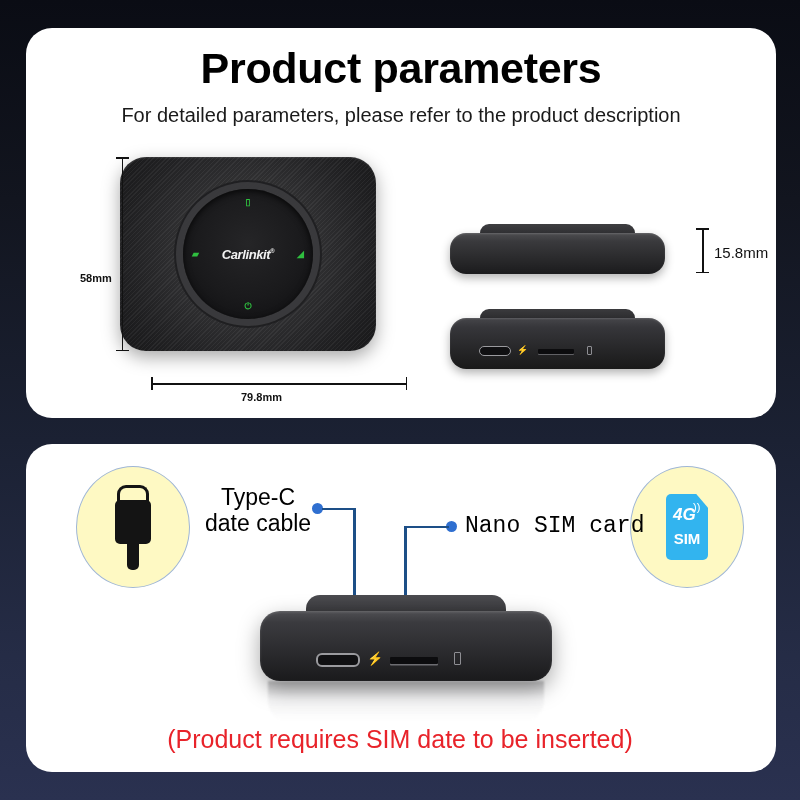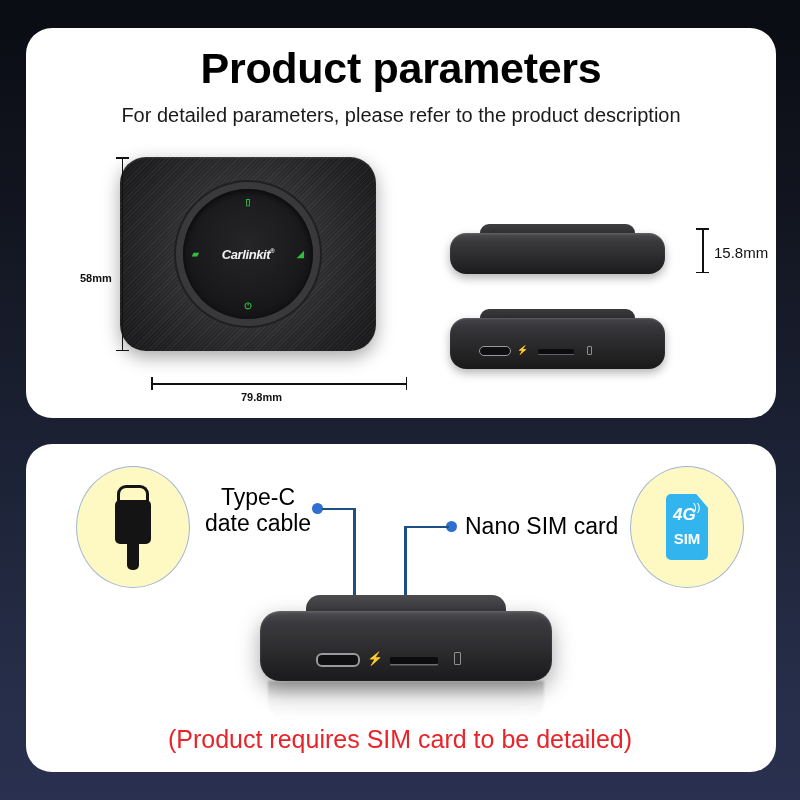--- a/index.html
+++ b/index.html
@@ -168,21 +168,21 @@
     position:absolute; left:0; right:0; top:36px; text-align:center;
     font-size:15px; font-weight:700;
   }
 
   
   .callout-label {
     position:absolute; font-size:23px; color:#000000; font-weight:400;
     line-height:1.12; white-space:pre-line;
   }
   #label-typec { left:205px; top:485px; text-align:center; }
-  #label-sim   { left:465px; top:514px; }
+  #label-sim   { left:465px; top:514px;font-family:Liberation Mono, monospace; }
 
   .dot {
     position:absolute; width:11px; height:11px; border-radius:50%;
     background:#2f6fd0;
   }
   #dot-typec { left:312px; top:503px; }
   #dot-sim   { left:446px; top:521px; }
 
   .leader { position:absolute; background:#1d4f87; }
   #lead-typec-h { left:322px; top:507.5px; width:34px; height:2.5px; }
@@ -305,13 +305,13 @@
 <div id="hero-device">
   <div class="lip"></div>
   <div class="body">
     <div class="usbc-port" id="hero-usbc"></div>
     <div class="bolt" id="hero-bolt">⚡</div>
     <div class="sim-slot" id="hero-sim-slot"></div>
     <div class="simmark" id="hero-simmark"></div>
   </div>
 </div>
 
-<div class="warning">(Product requires SIM card to be detailed)</div>
+<div class="warning">(Product requires SIM date to be inserted)</div>
 
 </body></html>

